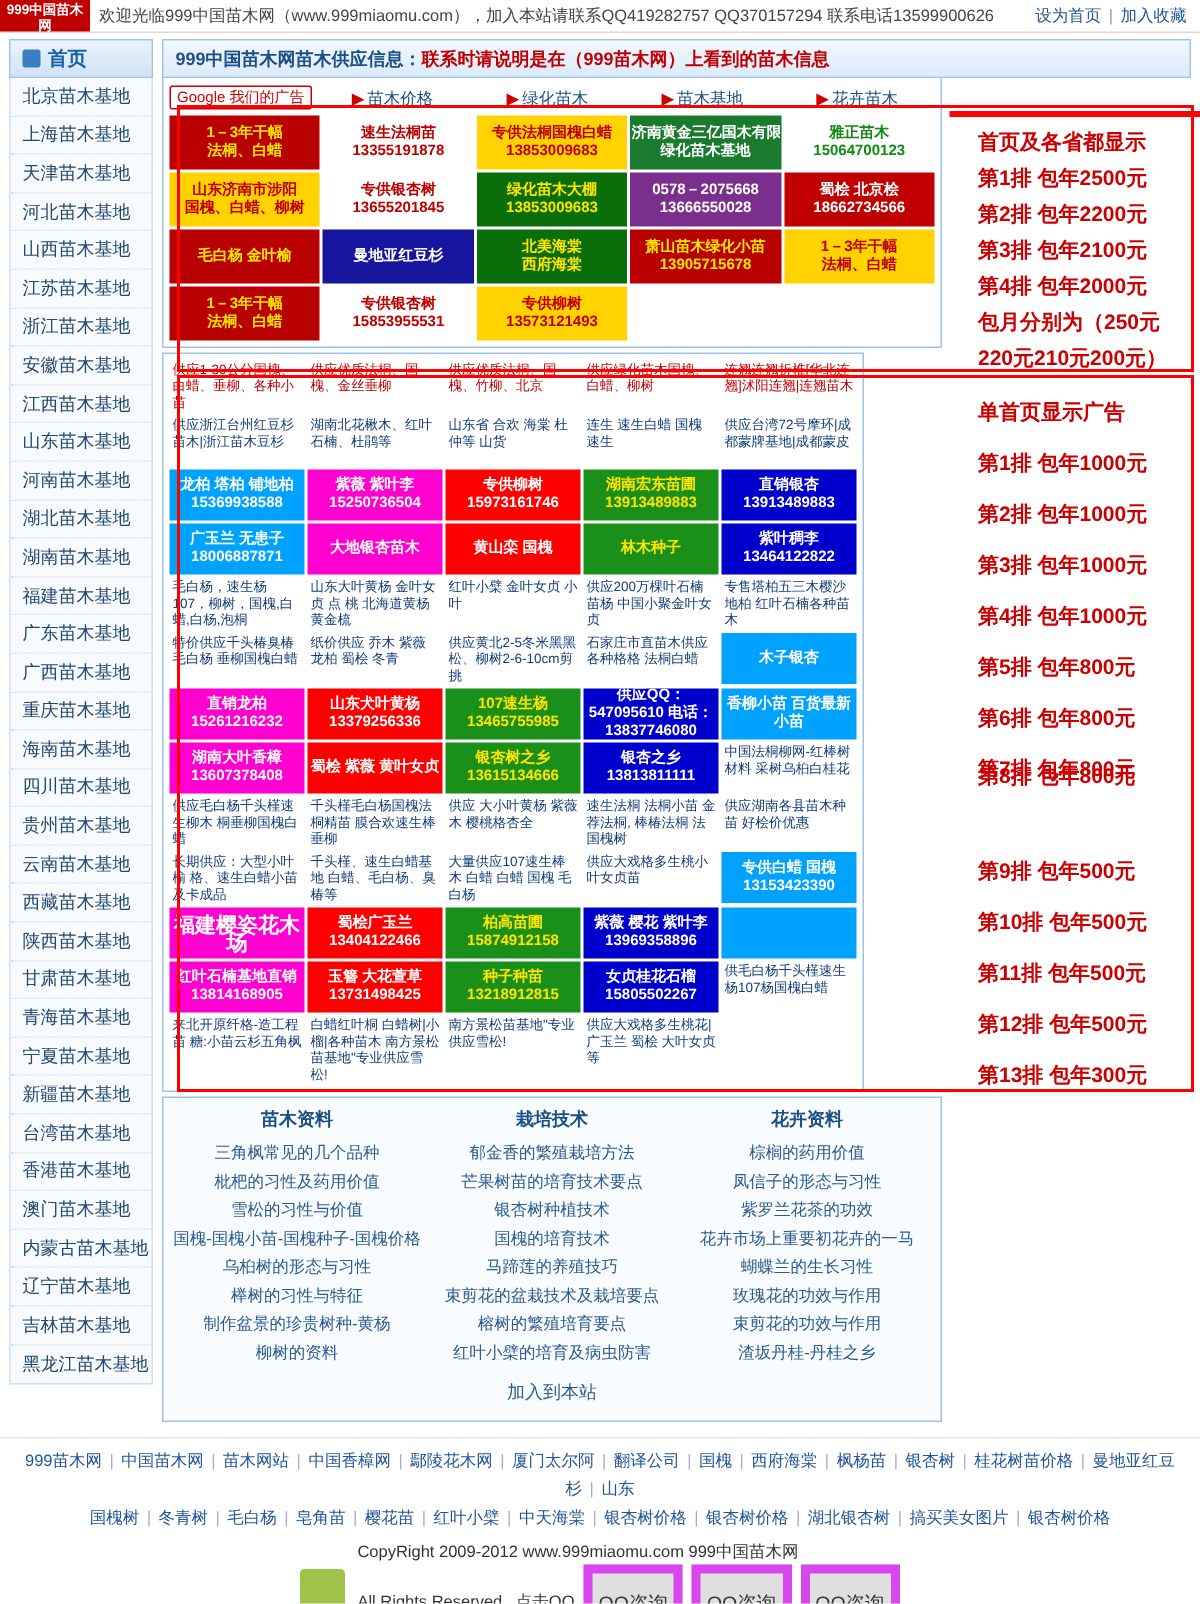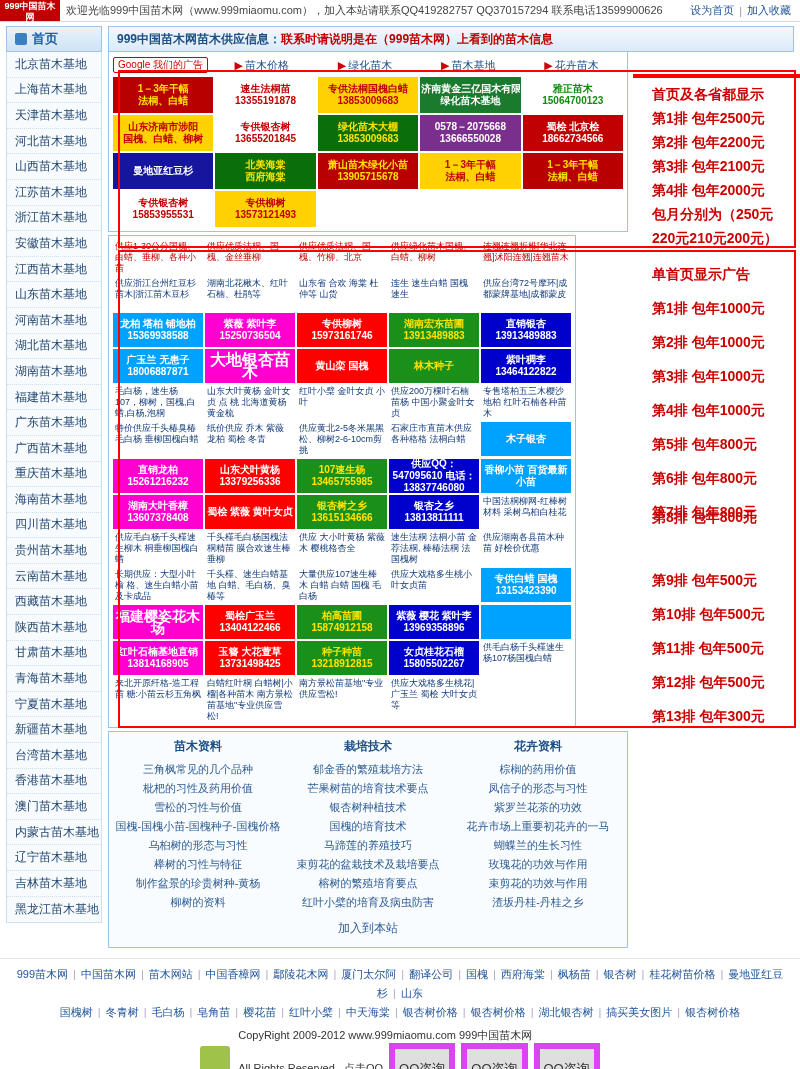--- a/index.html
+++ b/index.html
@@ -269,20 +269,24 @@
             <span>13853009683</span>
           </div>
           <div class="cell" style="background: rgb(123, 47, 140); color: rgb(255, 255, 255);">
             <span>0578－2075668</span>
             <span>13666550028</span>
           </div>
           <div class="cell" style="background: rgb(192, 0, 0); color: rgb(255, 255, 255);">
             <span>蜀桧 北京桧</span>
             <span>18662734566</span>
           </div>
+          <div class="cell" style="background: rgb(184, 0, 0); color: rgb(255, 228, 0);">
+            <span>毛白杨 金叶榆</span>
+            <span></span>
+          </div>
           <div class="cell" style="background: rgb(21, 21, 158); color: rgb(255, 255, 255);">
             <span>曼地亚红豆杉</span>
             <span></span>
           </div>
           <div class="cell" style="background: rgb(10, 110, 10); color: rgb(255, 228, 0);">
             <span>北美海棠</span>
             <span>西府海棠</span>
           </div>
           <div class="cell" style="background: rgb(184, 0, 0); color: rgb(255, 228, 0);">
             <span>萧山苗木绿化小苗</span>
@@ -322,21 +326,21 @@
           <div class="tcell blue">湖南北花楸木、红叶石楠、杜鹃等</div>
           <div class="tcell blue">山东省 合欢 海棠 杜仲等 山货</div>
           <div class="tcell blue">连生 速生白蜡 国槐 速生</div>
           <div class="tcell blue">供应台湾72号摩环|成都蒙牌基地|成都蒙皮</div>
           <div class="cell" style="background: rgb(0, 162, 255); color: rgb(255, 255, 255); font-size: 10px; height: 34px;">龙柏 塔柏 铺地柏 15369938588</div>
           <div class="cell" style="background: rgb(255, 0, 208); color: rgb(255, 255, 255); font-size: 10px; height: 34px;">紫薇 紫叶李 15250736504</div>
           <div class="cell" style="background: rgb(255, 0, 0); color: rgb(255, 255, 255); font-size: 10px; height: 34px;">专供柳树 15973161746</div>
           <div class="cell" style="background: rgb(26, 143, 26); color: rgb(255, 228, 0); font-size: 10px; height: 34px;">湖南宏东苗圃 13913489883</div>
           <div class="cell" style="background: rgb(0, 0, 204); color: rgb(255, 255, 255); font-size: 10px; height: 34px;">直销银杏 13913489883</div>
           <div class="cell" style="background: rgb(0, 162, 255); color: rgb(255, 255, 255); font-size: 10px; height: 34px;">广玉兰 无患子 18006887871</div>
-          <div class="cell" style="background: rgb(255, 0, 208); color: rgb(255, 255, 255); font-size: 16px; height: 34px;">大地银杏苗木</div>
+          <div class="cell" style="background: rgb(255, 0, 208); color: rgb(255, 255, 255); font-size: 10px; height: 34px;">大地银杏苗木</div>
           <div class="cell" style="background: rgb(255, 0, 0); color: rgb(255, 255, 255); font-size: 10px; height: 34px;">黄山栾 国槐</div>
           <div class="cell" style="background: rgb(26, 143, 26); color: rgb(255, 228, 0); font-size: 10px; height: 34px;">林木种子</div>
           <div class="cell" style="background: rgb(0, 0, 204); color: rgb(255, 255, 255); font-size: 10px; height: 34px;">紫叶稠李 13464122822</div>
           <div class="tcell blue">毛白杨，速生杨107，柳树，国槐,白蜡,白杨,泡桐</div>
           <div class="tcell blue">山东大叶黄杨 金叶女贞 点 桃 北海道黄杨 黄金梳</div>
           <div class="tcell blue">红叶小檗 金叶女贞 小叶</div>
           <div class="tcell blue">供应200万棵叶石楠苗杨 中国小聚金叶女贞</div>
           <div class="tcell blue">专售塔柏五三木樱沙地柏 红叶石楠各种苗木</div>
           <div class="tcell blue">特价供应千头椿臭椿毛白杨 垂柳国槐白蜡</div>
           <div class="tcell blue">纸价供应 乔木 紫薇 龙柏 蜀桧 冬青</div>

